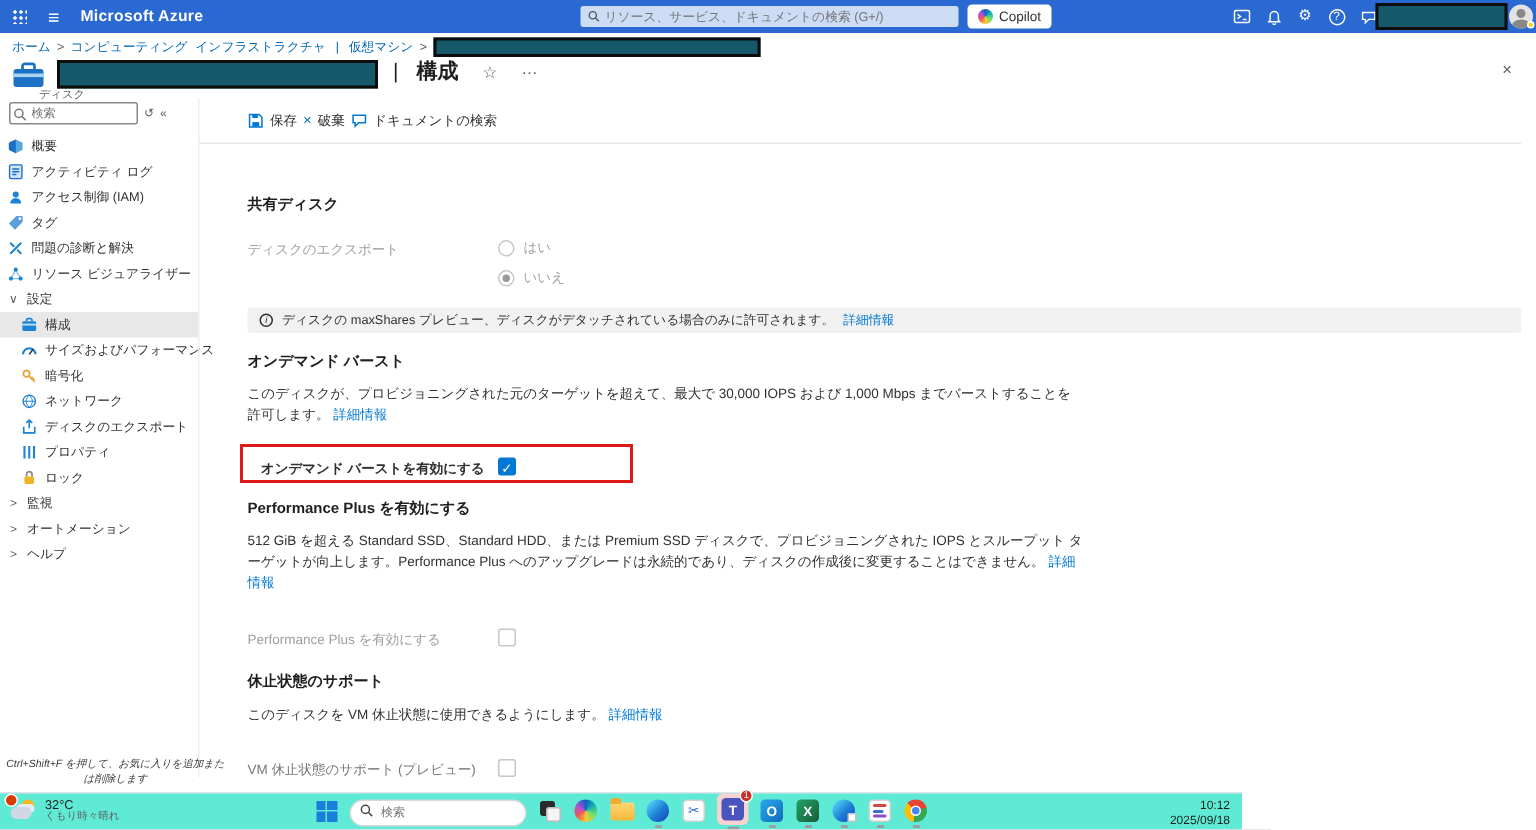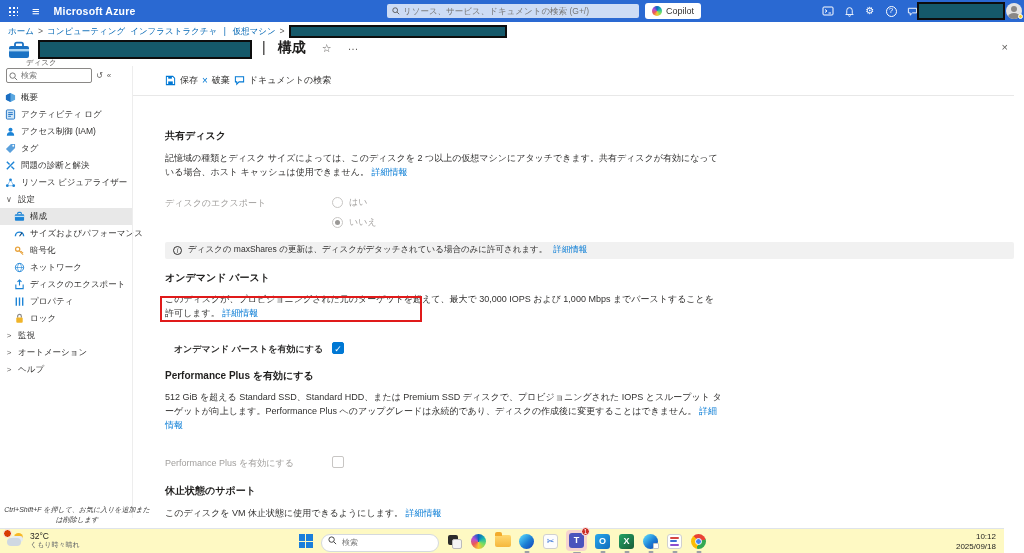--- a/index.html
+++ b/index.html
@@ -100,21 +100,21 @@
   .row-perf { margin-top:23px; }
   .h-hib { margin-top:14px; }
   .p-hib { margin-top:9px; }
   .row-hib { margin-top:22px; }
   .row-hib .lbl { color:#797775; }
   .annotation { position:absolute; left:160px; top:296px; width:262px; height:26px;
                 border:2px solid #e01a1a; pointer-events:none; }
   .footnote { position:absolute; left:2px; top:505px; width:150px; font-size:7px; font-style:italic;
               color:#3b3b3b; text-align:center; line-height:1.4; }
   
-  .taskbar { position:absolute; left:0; bottom:0; width:1004px; height:25px; background:#fef9c3;
+  .taskbar { position:absolute; left:0; bottom:0; width:828px; height:25px; background:#5eead4;
              border-top:1px solid #dfe4ea; }
   .weather { position:absolute; left:6px; top:2px; display:flex; align-items:center; gap:5px; }
   .weather-ico { position:relative; width:19px; height:19px; }
   .sun { position:absolute; left:8px; top:2px; width:9px; height:9px; border-radius:50%; background:#f7b825; }
   .cloud { position:absolute; left:1px; top:7px; width:14px; height:8px; border-radius:6px; background:#cfd8e2;
            box-shadow:3px -3px 0 -1px #e6ecf2; }
   .w-badge { position:absolute; left:-3px; top:-2px; width:9px; height:9px; border-radius:50%;
              background:#d83b01; border:1px solid #fff; z-index:2; }
   .w-temp { font-size:8.5px; color:#1f1f1f; line-height:1.2; }
   .w-desc { font-size:7px; color:#5f6368; line-height:1.2; }
@@ -400,39 +400,38 @@
           <path d="M1.5 2h9v5.5h-5L3 10V7.5H1.5z" fill="none" stroke="#0078d4" stroke-width="1.1"></path>
         </svg>
       <span>ドキュメントの検索</span>
     </div>
   </div>
   <div class="cmd-divider"></div>
 
   <div class="content">
 
     <h3 class="h-shared">共有ディスク</h3>
-    <p class="p-shared"><span>記憶域の種類とディスク サイズによっては、このディスクを 2 つ以上の仮想マシンにアタッチできます。共有ディスクが有効になっている場合、ホスト キャッシュは使用できません。</span> <a class="lnk" href="#">詳細情報</a></p>
 
     <div class="row">
       <span class="lbl">ディスクのエクスポート</span>
       <div class="radio-group">
         <span class="radio-opt">
           <span class="radio"></span>
           <span>はい</span>
         </span>
         <span class="radio-opt">
           <span class="radio sel"></span>
           <span>いいえ</span>
         </span>
       </div>
     </div>
 
     <div class="infobar">
       <span class="info-i">i</span>
-      <span>ディスクの maxShares の更新は、ディスクがデタッチされている場合のみに許可されます。</span>
+      <span>ディスクの maxShares プレビュー、ディスクがデタッチされている場合のみに許可されます。</span>
       <a class="lnk" href="#">詳細情報</a>
     </div>
 
     <h3 class="h-burst">オンデマンド バースト</h3>
     <p class="p-burst"><span>このディスクが、プロビジョニングされた元のターゲットを超えて、最大で 30,000 IOPS および 1,000 Mbps までバーストすることを許可します。</span> <a class="lnk" href="#">詳細情報</a></p>
 
     <div class="row row-burst">
       <span class="lbl">オンデマンド バーストを有効にする</span>
       <span class="checkbox checked"></span>
     </div>

